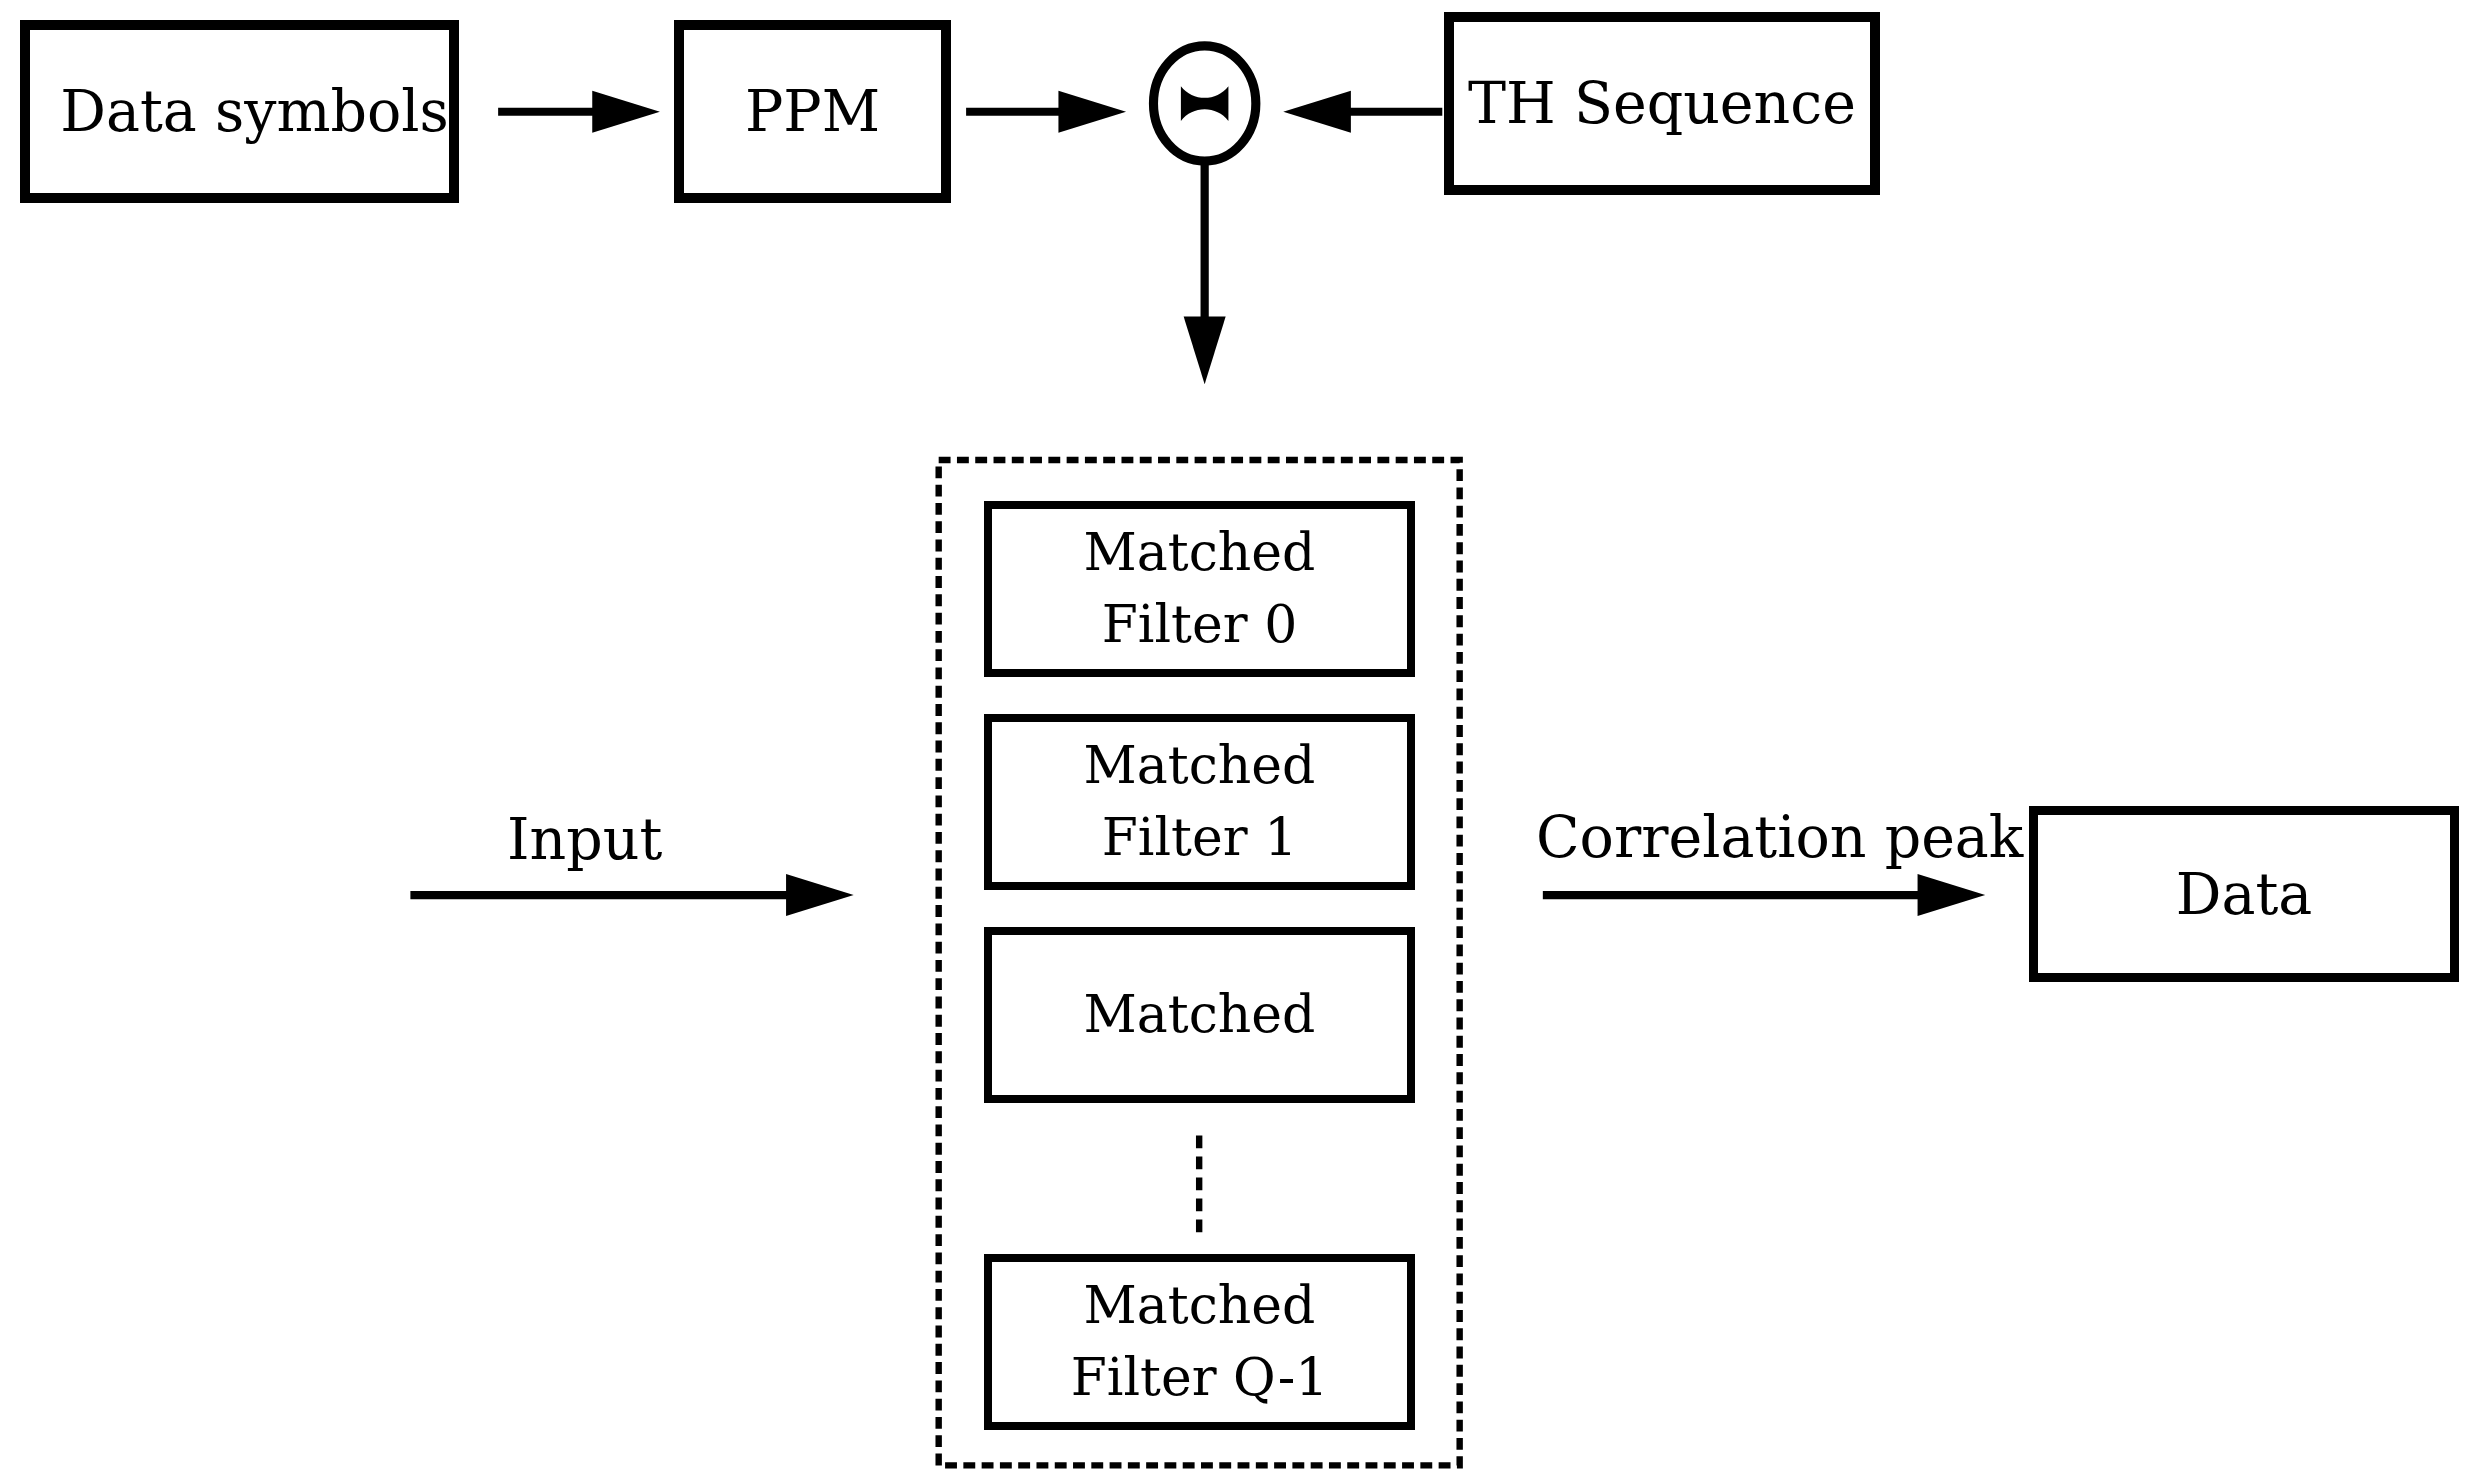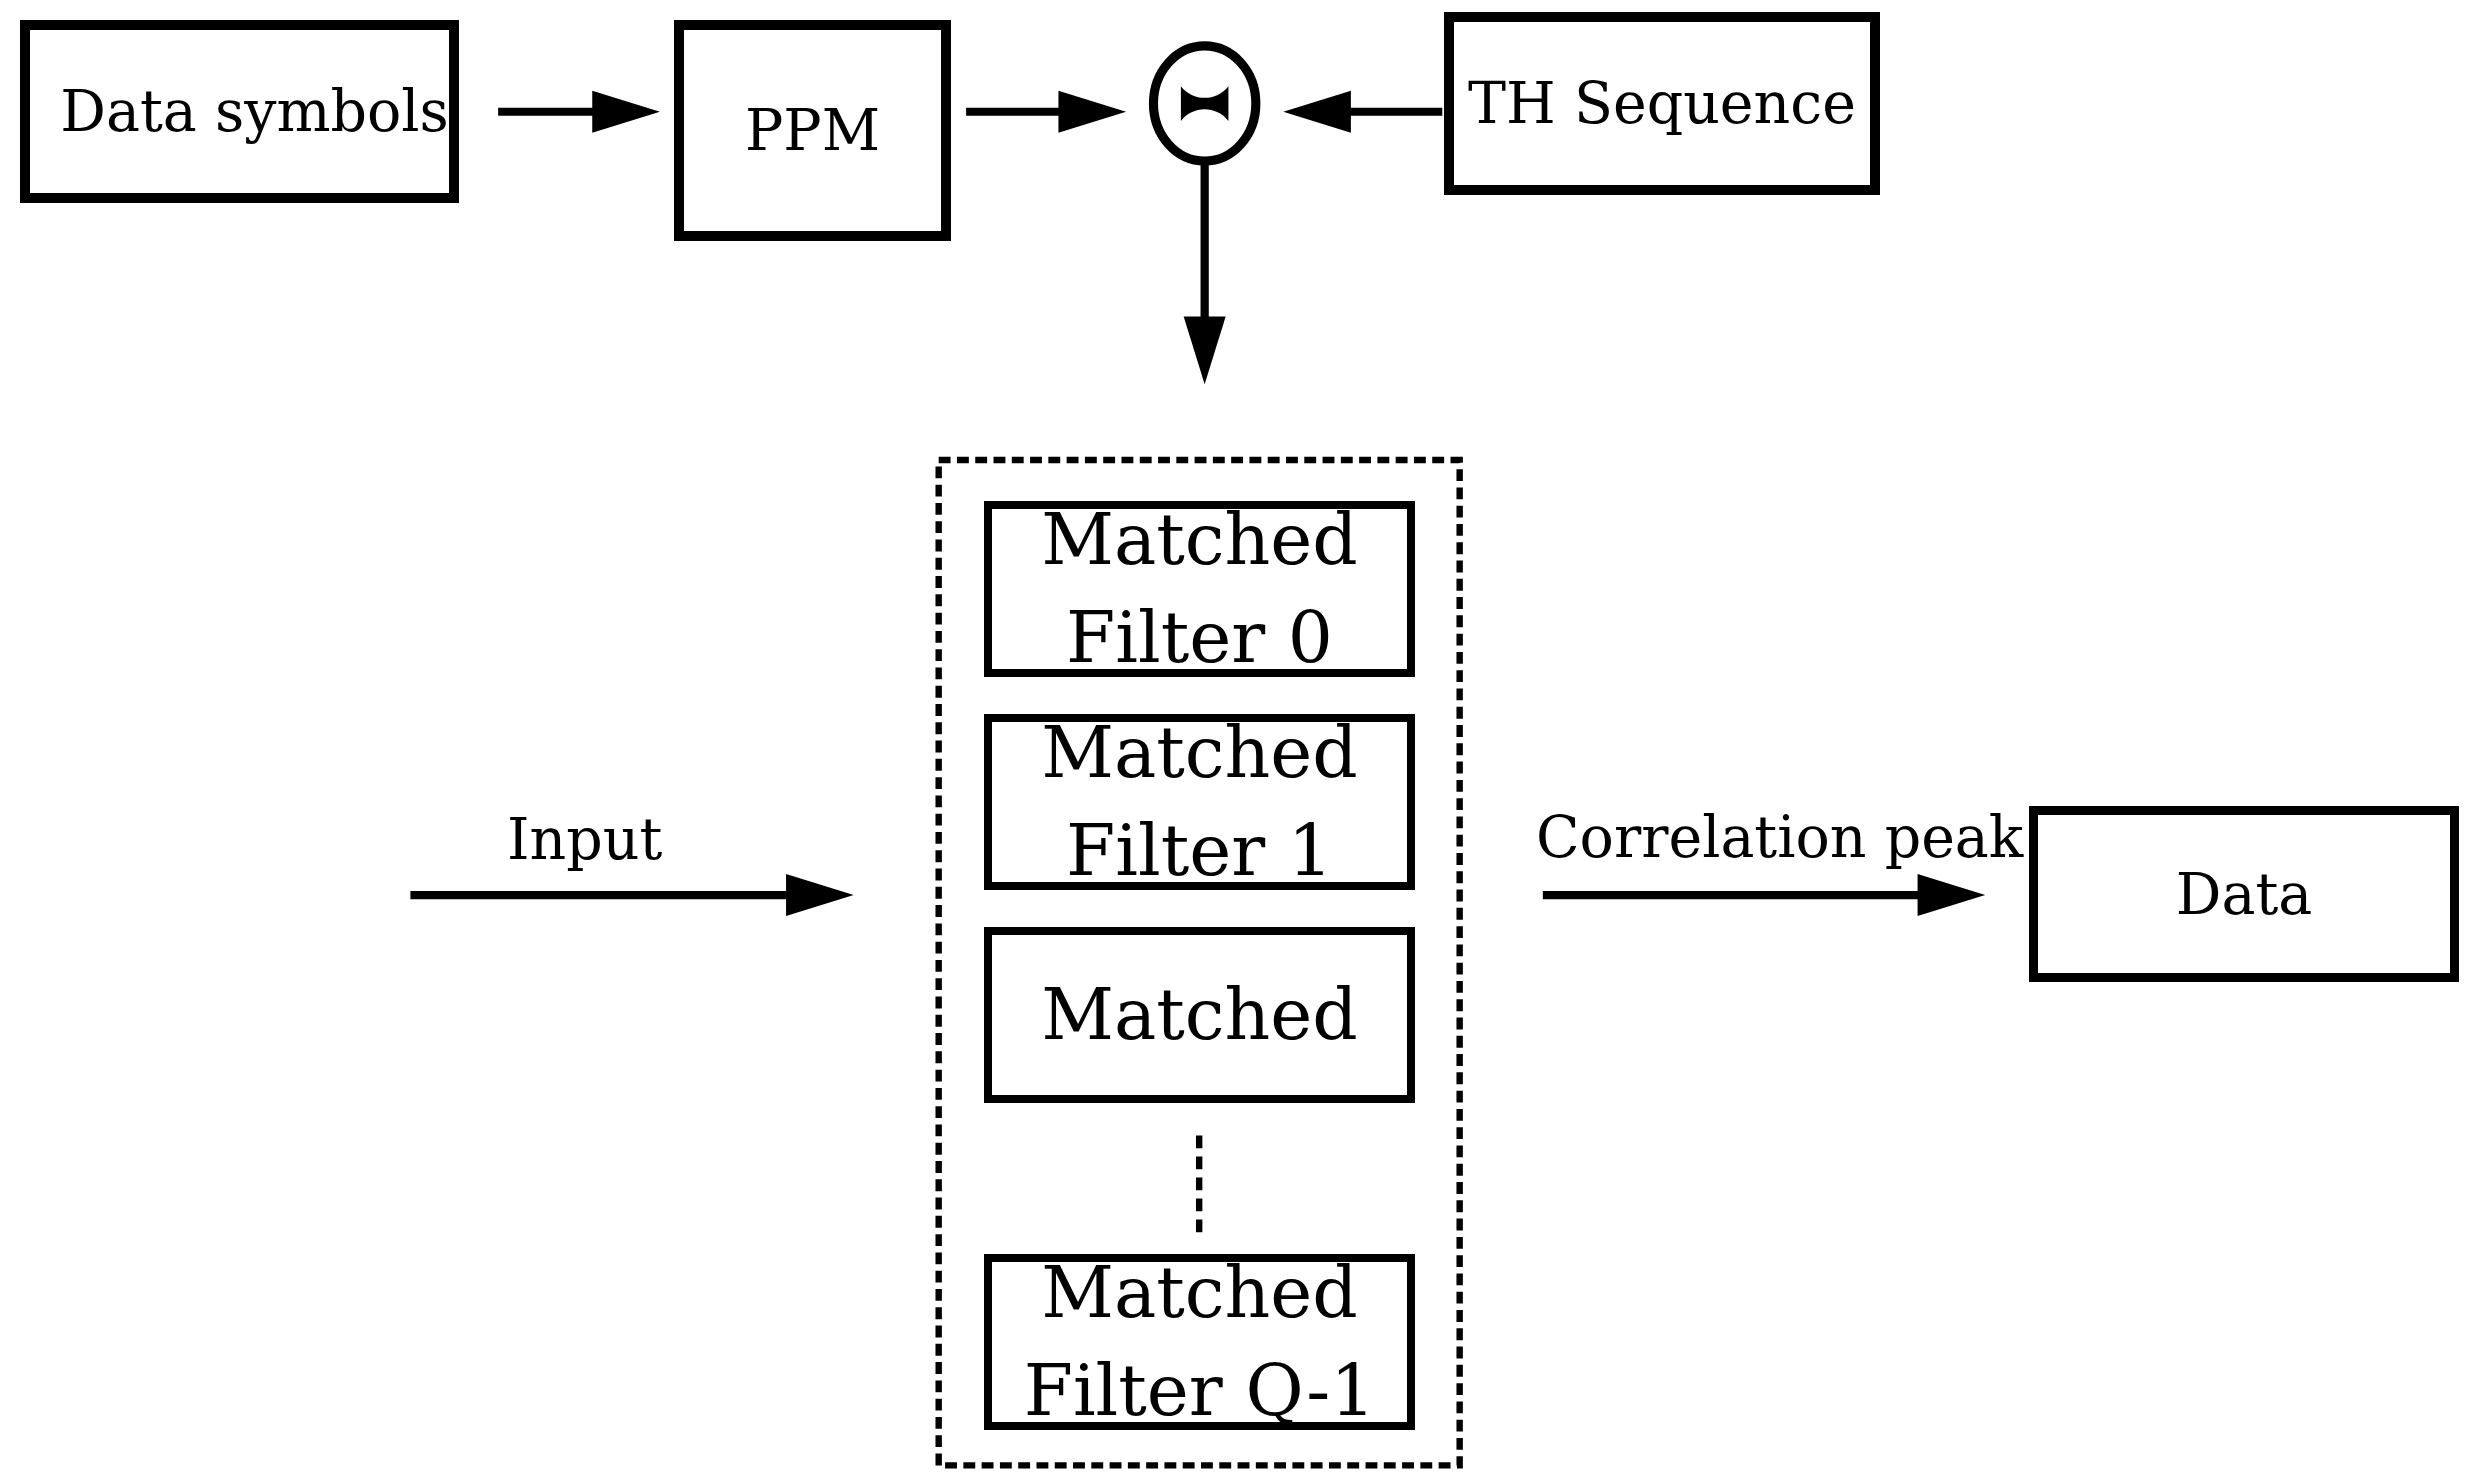--- a/index.html
+++ b/index.html
@@ -26,33 +26,33 @@
     align-items: center;
     justify-content: center;
     text-align: center;
     font-size: 57px;
     line-height: 1.1;
     white-space: nowrap;
     z-index: 2;
   }
   .box.mf {
     border-width: 8.2px;
-    font-size: 71px;
+    font-size: 52px;
     line-height: 1.38;
     white-space: normal;
   }
   .mf-label { display: block; }
   .free-label {
     position: absolute;
     font-size: 57px;
     white-space: nowrap;
     z-index: 2;
   }
   .b-data-symbols { left: 20px;   top: 20px;  width: 439px; height: 183px; padding-left: 30px; }
-  .b-ppm          { left: 674px;  top: 20px;  width: 277px; height: 221px; }
+  .b-ppm          { left: 674px;  top: 20px;  width: 277px; height: 183px; }
   .b-th           { left: 1444px; top: 12px;  width: 436px; height: 183px; }
   .b-mf0          { left: 984px; top: 501px;  width: 431px; height: 176px; }
   .b-mf1          { left: 984px; top: 714px;  width: 431px; height: 176px; }
   .b-mf2          { left: 984px; top: 927px; width: 431px; height: 176px; }
   .b-mfq          { left: 984px; top: 1254px; width: 431px; height: 176px; }
   .b-data         { left: 2029px; top: 806px; width: 430px; height: 176px; border-width: 9.1px; }
   .l-input        { left: 507px;  top: 806px; }
   .l-corr         { left: 1536px; top: 804px; }
 </style>
 </head>

